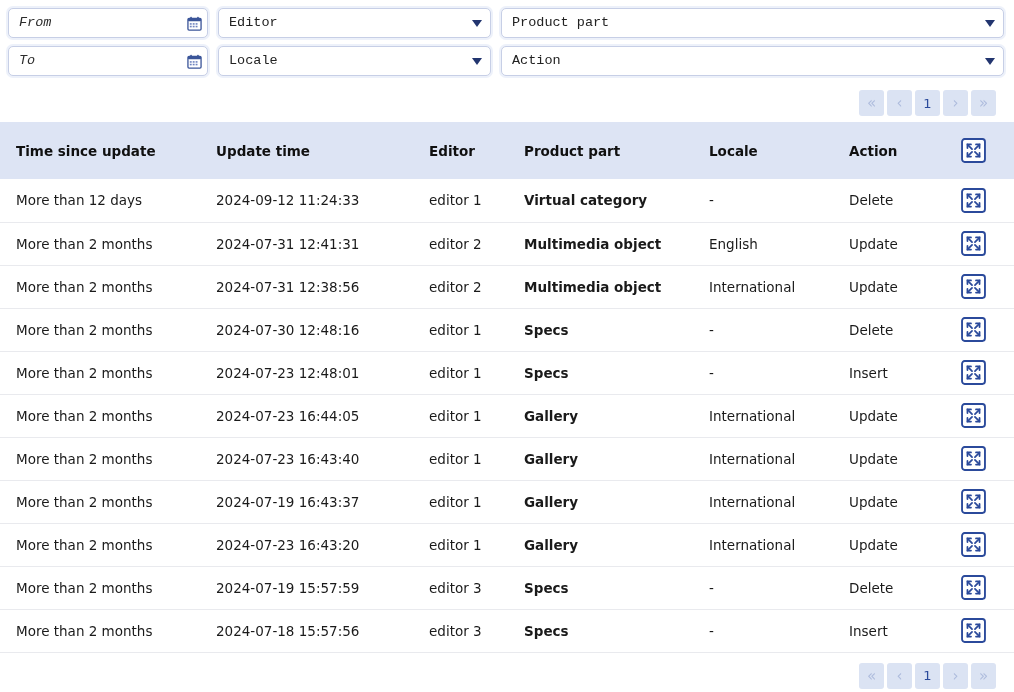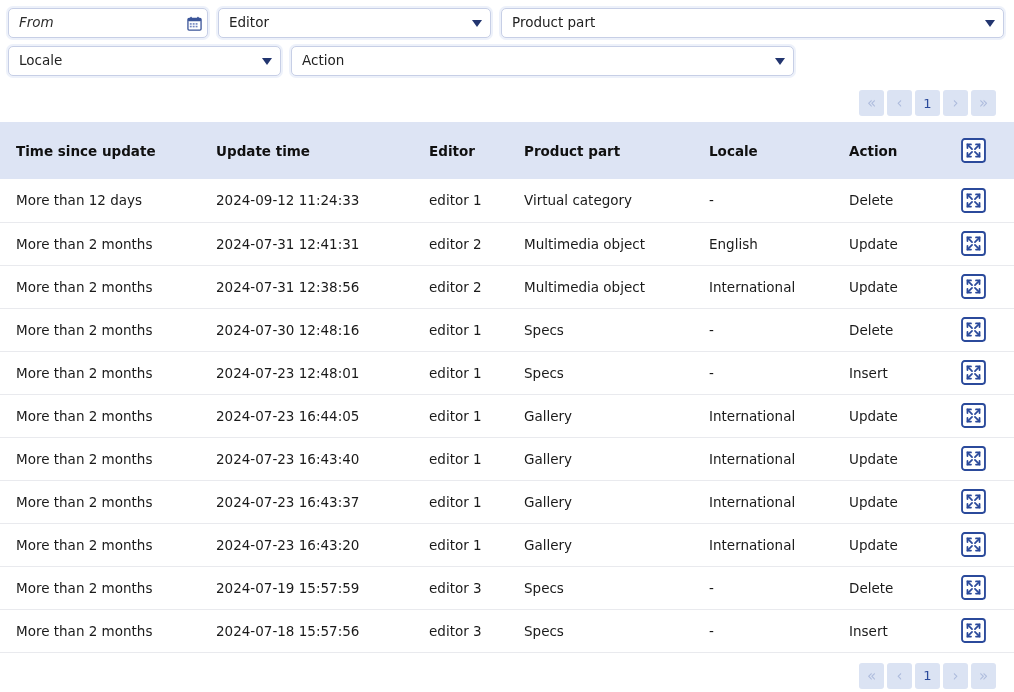--- a/index.html
+++ b/index.html
@@ -6,21 +6,21 @@
   html, body {
     margin: 0; padding: 0;
     width: 1014px; height: 692px;
     background: #ffffff;
     font-family: "DejaVu Sans", "Liberation Sans", sans-serif;
     color: #1a1a1a;
   }
   .page { width: 1014px; height: 692px; position: relative; overflow: hidden; }
 
   
-  .filters { padding: 8px 8px 0 8px; }
+  .filters { padding: 8px 8px 0 8px; font-family: Liberation Mono, monospace; }
   .filter-row { display: flex; gap: 10px; margin-bottom: 8px; }
 
   .field {
     position: relative;
     height: 30px;
     background: #ffffff;
     border: 1px solid #c7cfe6;
     border-radius: 5px;
     display: flex;
     align-items: center;
@@ -103,21 +103,21 @@
     text-align: left;
     padding: 0 8px;
     border-bottom: 1px solid #e9eaee;
     background: #ffffff;
     white-space: nowrap;
     overflow: hidden;
   }
   .c1 { width: 208px; padding-left: 16px !important; }
   .c2 { width: 213px; margin-top: 12px; }
   .c3 { width: 95px; }
-  .c4 { width: 185px; }
+  .c4 { width: 185px; font-weight: bold; }
   .c5 { width: 140px; }
   .c6 { width: 120px; }
   .c7 { width: 53px; }
 
   th.c1 { padding-left: 16px !important; }
   .c7, th.c7 { text-align: left; padding-left: 0 !important; }
 
   .expand-icon { display:block; }
 
   .bottom-pager { padding-top: 10px; }
@@ -159,20 +159,39 @@
 
       <div class="field wide">
         <span class="txt">Product part</span>
         <span class="caret">
             <i></i>
           </span>
       </div>
     </div>
 
     <div class="filter-row">
+      <div class="field date">
+        <span class="txt">To</span>
+        <span class="cal-icon">
+          <svg width="15" height="15" viewBox="0 0 16 16">
+            <rect x="1" y="2.5" width="14" height="12.5" rx="1.2" fill="#ffffff" stroke="#3b5599" stroke-width="1.4"></rect>
+            <rect x="1" y="2.5" width="14" height="3.2" rx="1.2" fill="#3b5599"></rect>
+            <rect x="3.6" y="0.8" width="1.5" height="3" rx="0.6" fill="#3b5599"></rect>
+            <rect x="10.9" y="0.8" width="1.5" height="3" rx="0.6" fill="#3b5599"></rect>
+            <g fill="#6f84c0">
+              <rect x="3" y="7.6" width="2" height="1.7"></rect>
+              <rect x="6.1" y="7.6" width="2" height="1.7"></rect>
+              <rect x="9.2" y="7.6" width="2" height="1.7"></rect>
+              <rect x="3" y="10.4" width="2" height="1.7"></rect>
+              <rect x="6.1" y="10.4" width="2" height="1.7"></rect>
+              <rect x="9.2" y="10.4" width="2" height="1.7"></rect>
+            </g>
+          </svg>
+        </span>
+      </div>
 
       <div class="field sel">
         <span class="txt">Locale</span>
         <span class="caret">
             <i></i>
           </span>
       </div>
 
       <div class="field wide">
         <span class="txt">Action</span>
@@ -362,21 +381,21 @@
                   <path d="M17.7 6.3 L13.4 10.6"></path>
                   <path d="M6.2 14.4 V17.8 H9.6"></path>
                   <path d="M6.3 17.7 L10.6 13.4"></path>
                   <path d="M17.8 14.4 V17.8 H14.4"></path>
                   <path d="M17.7 17.7 L13.4 13.4"></path>
                 </g>
               </svg></span></td>
         </tr>
         <tr>
           <td class="c1">More than 2 months</td>
-          <td class="c2">2024-07-23 16:43:37</td>
+          <td class="c2">2024-07-19 16:43:37</td>
           <td class="c3">editor 1</td>
           <td class="c4">Gallery</td>
           <td class="c5">International</td>
           <td class="c6">Update</td>
           <td class="c7"><span><svg class="expand-icon" width="25" height="25" viewBox="0 0 24 24">
                 <rect x="1" y="1" width="22" height="22" rx="2.5" fill="#ffffff" stroke="#2b4a9b" stroke-width="1.8"></rect>
                 <g stroke="#2b4a9b" stroke-width="1.7" stroke-linecap="round" fill="none">
                   <path d="M6.2 9.6 V6.2 H9.6"></path>
                   <path d="M6.3 6.3 L10.6 10.6"></path>
                   <path d="M17.8 9.6 V6.2 H14.4"></path>

